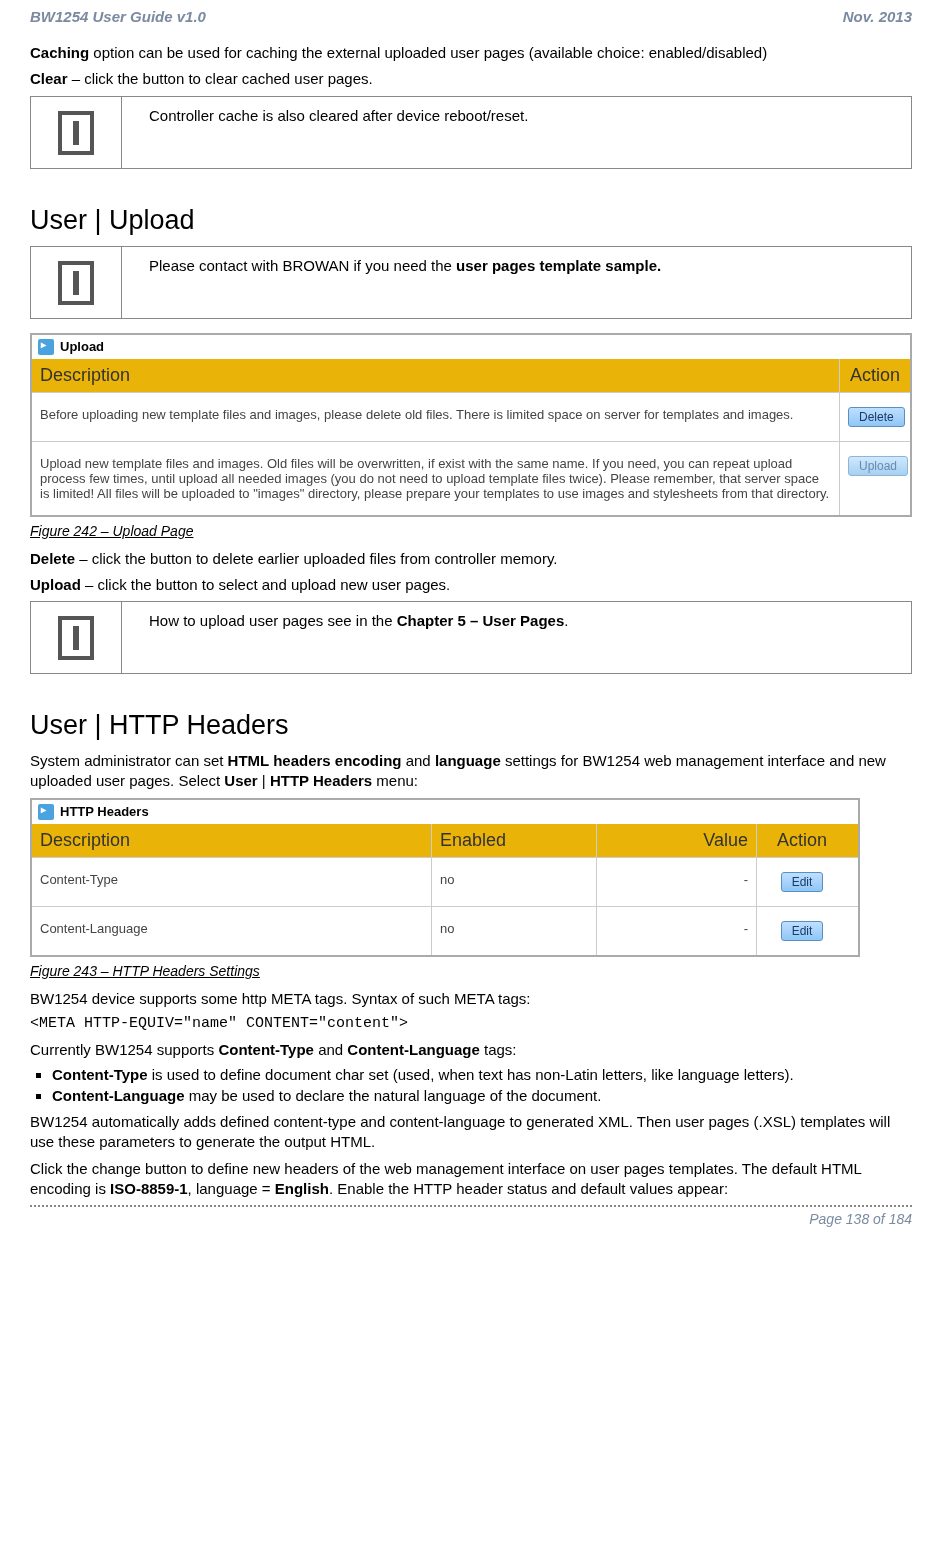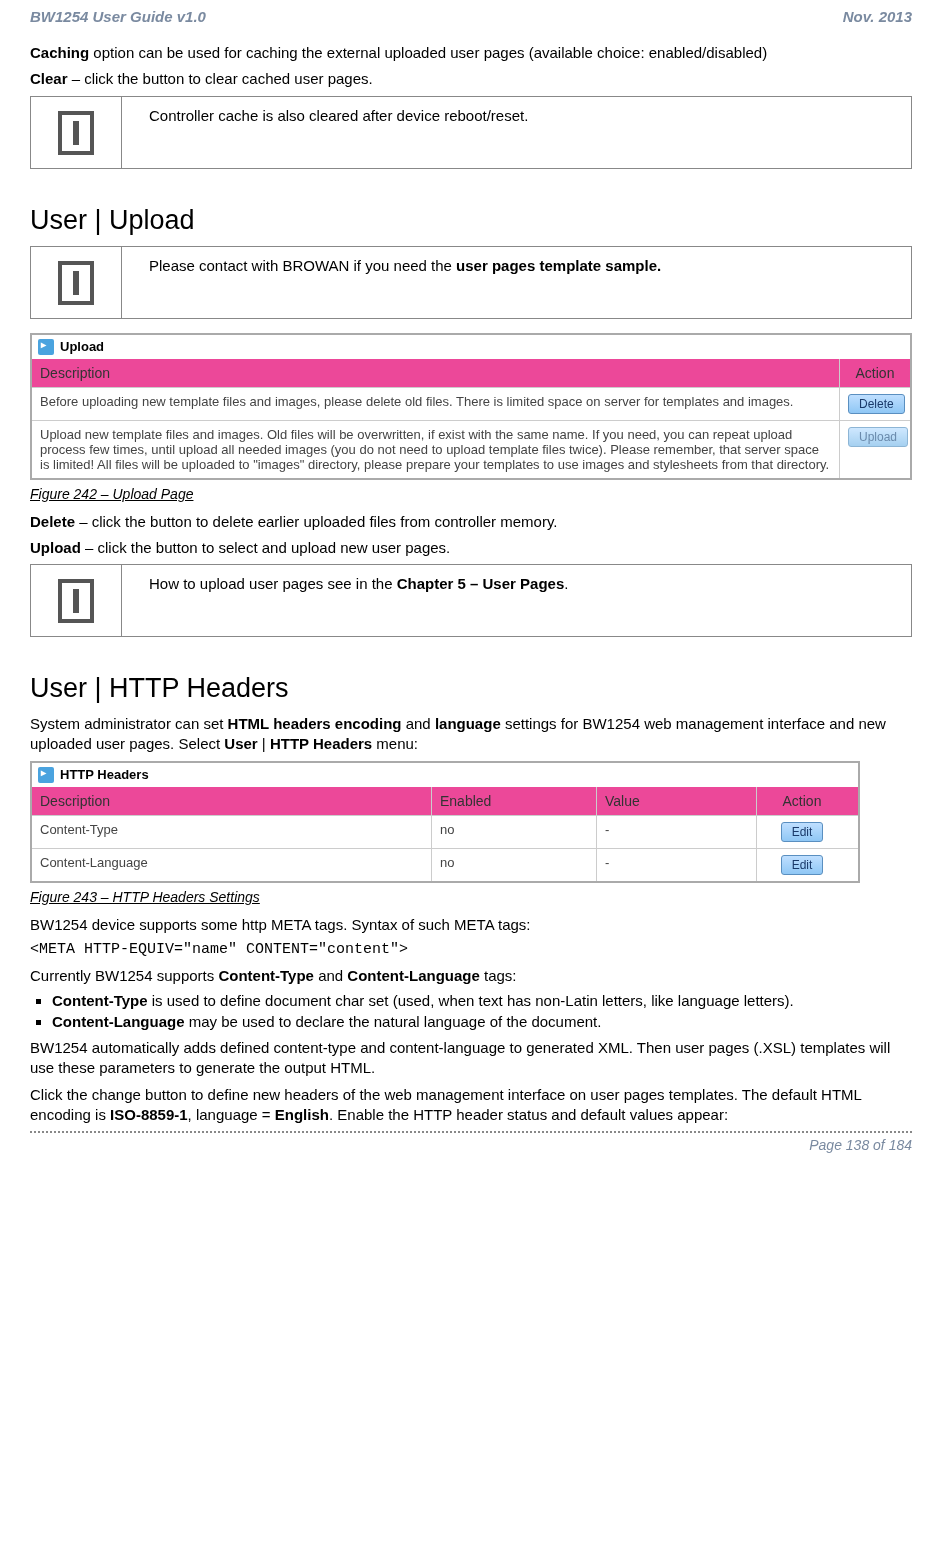--- a/index.html
+++ b/index.html
@@ -10,36 +10,36 @@
 .info-table { width: 100%; border-collapse: collapse; border: 1px solid #888; margin: 6px 0 14px 0; }
 .info-table td { padding: 10px 27px; vertical-align: top; font-size: 15px; }
 .info-icon-cell { width: 80px; text-align: center; border-right: 1px solid #888; }
 .info-icon { display: inline-block; width: 36px; height: 44px; border: 4px solid #555; position: relative; margin-top: 4px; }
 .info-icon::after { content: ""; position: absolute; left: 50%; transform: translateX(-50%); top: 6px; width: 6px; height: 24px; background: #555; }
 .section-heading { font-size: 27px; font-weight: normal; margin: 36px 0 10px 0; }
 .screenshot-box { border: 2px solid #aaa; margin: 4px 0 6px 0; }
 .screenshot-title { background: #fff; padding: 4px 6px; font-size: 13px; font-weight: bold; display: flex; align-items: center; gap: 6px; }
 .title-icon { width: 16px; height: 16px; background: #4aa3df; display: inline-block; border-radius: 2px; position: relative; }
 .title-icon::after { content: "▸"; color: #fff; font-size: 10px; position: absolute; left: 3px; top: 0; }
-.hdr-row { display: flex; background: #ec4899; font-size: 14px; color: #333; }
+.hdr-row { display: flex; background: #eab308; font-size: 18px; color: #333; }
 .hdr-row > div { padding: 6px 8px; }
 .data-row { display: flex; font-size: 13px; color: #444; border-top: 1px solid #ccc; }
-.data-row > div { padding: 6px 8px; }
+.data-row > div { padding: 14px 8px; }
 .btn { display: inline-block; background: linear-gradient(#bfdfff,#8fc7f5); border: 1px solid #5a8fc0; border-radius: 3px; padding: 2px 10px; font-size: 12px; color: #1a3a6a; cursor: pointer; }
 .btn-disabled { display: inline-block; background: linear-gradient(#cfe8ff,#a5d0f0); border: 1px solid #8db5d5; border-radius: 3px; padding: 2px 10px; font-size: 12px; color: #6a8aac; }
 .figure-caption { font-style: italic; font-size: 14px; text-decoration: underline; margin-bottom: 10px; }
 .code-text { font-family: "Courier New", monospace; font-size: 15px; margin-bottom: 8px; }
 .bullet-list { margin: 6px 0 8px 22px; }
 .bullet-list li { font-size: 15px; margin-bottom: 4px; list-style: square; }
 .footer-dots { border-top: 2px dotted #888; margin-top: 6px; padding-top: 4px; text-align: right; color: #7a8aa0; font-style: italic; font-size: 14px; padding-bottom: 14px; }
 .upload-desc-col { flex: 1; border-right: 1px solid #ccc; }
 .upload-action-col { width: 70px; text-align: center; }
 .http-desc-col { width: 400px; border-right: 1px solid #ccc; }
 .http-enabled-col { width: 165px; border-right: 1px solid #ccc; }
-.http-value-col { width: 160px; border-right: 1px solid #ccc; }
+.http-value-col { width: 160px; border-right: 1px solid #ccc; text-align: right; }
 .http-action-col { width: 90px; text-align: center; }
 </style>
 </head>
 <body>
 
 <div class="header-row">
   <span>BW1254 User Guide v1.0</span>
   <span>Nov.  2013</span>
 </div>
 

